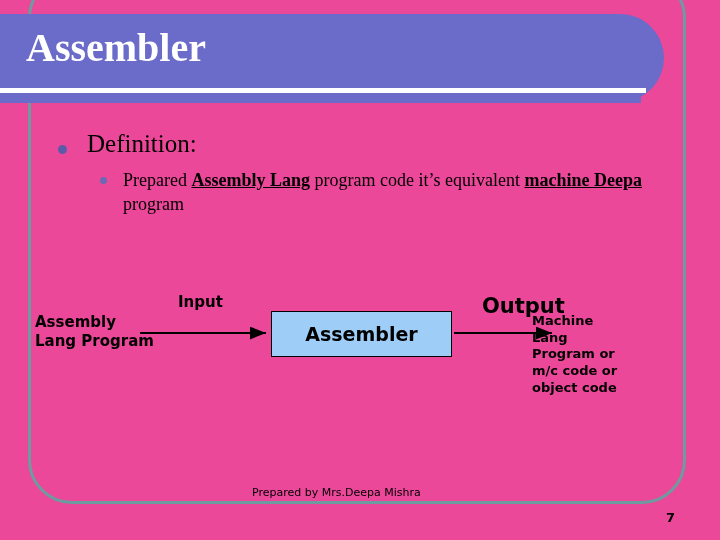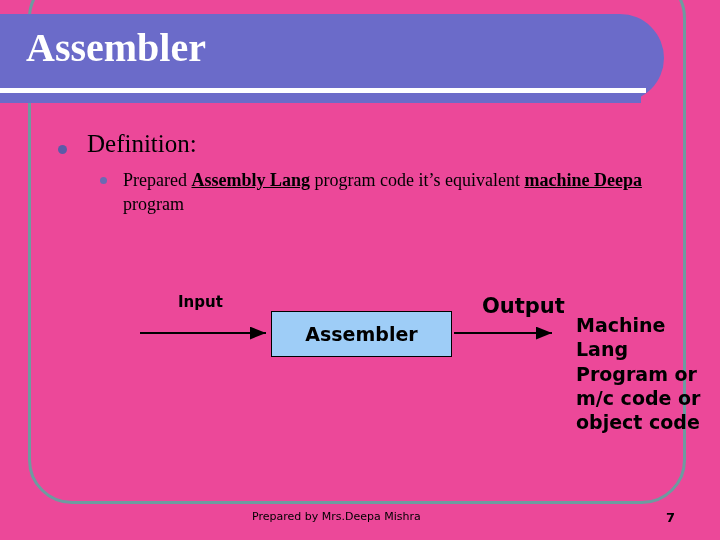--- a/index.html
+++ b/index.html
@@ -131,21 +131,21 @@
     position: absolute;
     font-family: "DejaVu Sans", sans-serif;
     font-weight: bold;
     color: #000000;
     line-height: 1.28;
     white-space: pre-line;
   }
   .lbl-input   { left: 178px; top: 293px; font-size: 15px; }
   .lbl-output  { left: 482px; top: 293px; font-size: 21px; }
   .lbl-in-src  { left: 35px;  top: 313px; font-size: 15px; }
-  .lbl-out-dst { left: 576px; top: 313px; font-size: 19px; }
+  .lbl-out-dst { left: 532px; top: 313px; font-size: 13px; }
 
   .proc-box {
     position: absolute;
     left: 271px;
     top: 311px;
     width: 181px;
     height: 46px;
     background: #9ecdf7;
     border: 1px solid #000000;
     box-sizing: border-box;
@@ -157,21 +157,21 @@
     font-family: "DejaVu Sans", sans-serif;
     font-size: 19px;
     font-weight: bold;
     color: #000000;
   }
 
   
   .footer-text {
     position: absolute;
     left: 252px;
-    top: 510px;
+    top: 486px;
     font-family: "DejaVu Sans", sans-serif;
     font-size: 11px;
     color: #000000;
     white-space: nowrap;
   }
   .page-number {
     position: absolute;
     left: 666px;
     top: 510px;
     font-family: "DejaVu Sans", sans-serif;
@@ -210,20 +210,22 @@
         <marker id="ah" markerWidth="9" markerHeight="9" refX="8" refY="3.2" orient="auto">
           <path d="M0,0 L8,3.2 L0,6.4 z" fill="#000000"></path>
         </marker>
       </defs>
       <line x1="140" y1="333" x2="266" y2="333" stroke="#000000" stroke-width="2" marker-end="url(#ah)"></line>
       <line x1="454" y1="333" x2="552" y2="333" stroke="#000000" stroke-width="2" marker-end="url(#ah)"></line>
     </svg>
 
     <div class="diag-label lbl-input">Input</div>
     <div class="diag-label lbl-output">Output</div>
+    <div class="diag-label lbl-in-src">Assembly
+Lang Program</div>
     <div class="diag-label lbl-out-dst">Machine
 Lang
  Program or
 m/c code or
 object code</div>
 
     <div class="proc-box">
       <span>Assembler</span>
     </div>
   </div>

